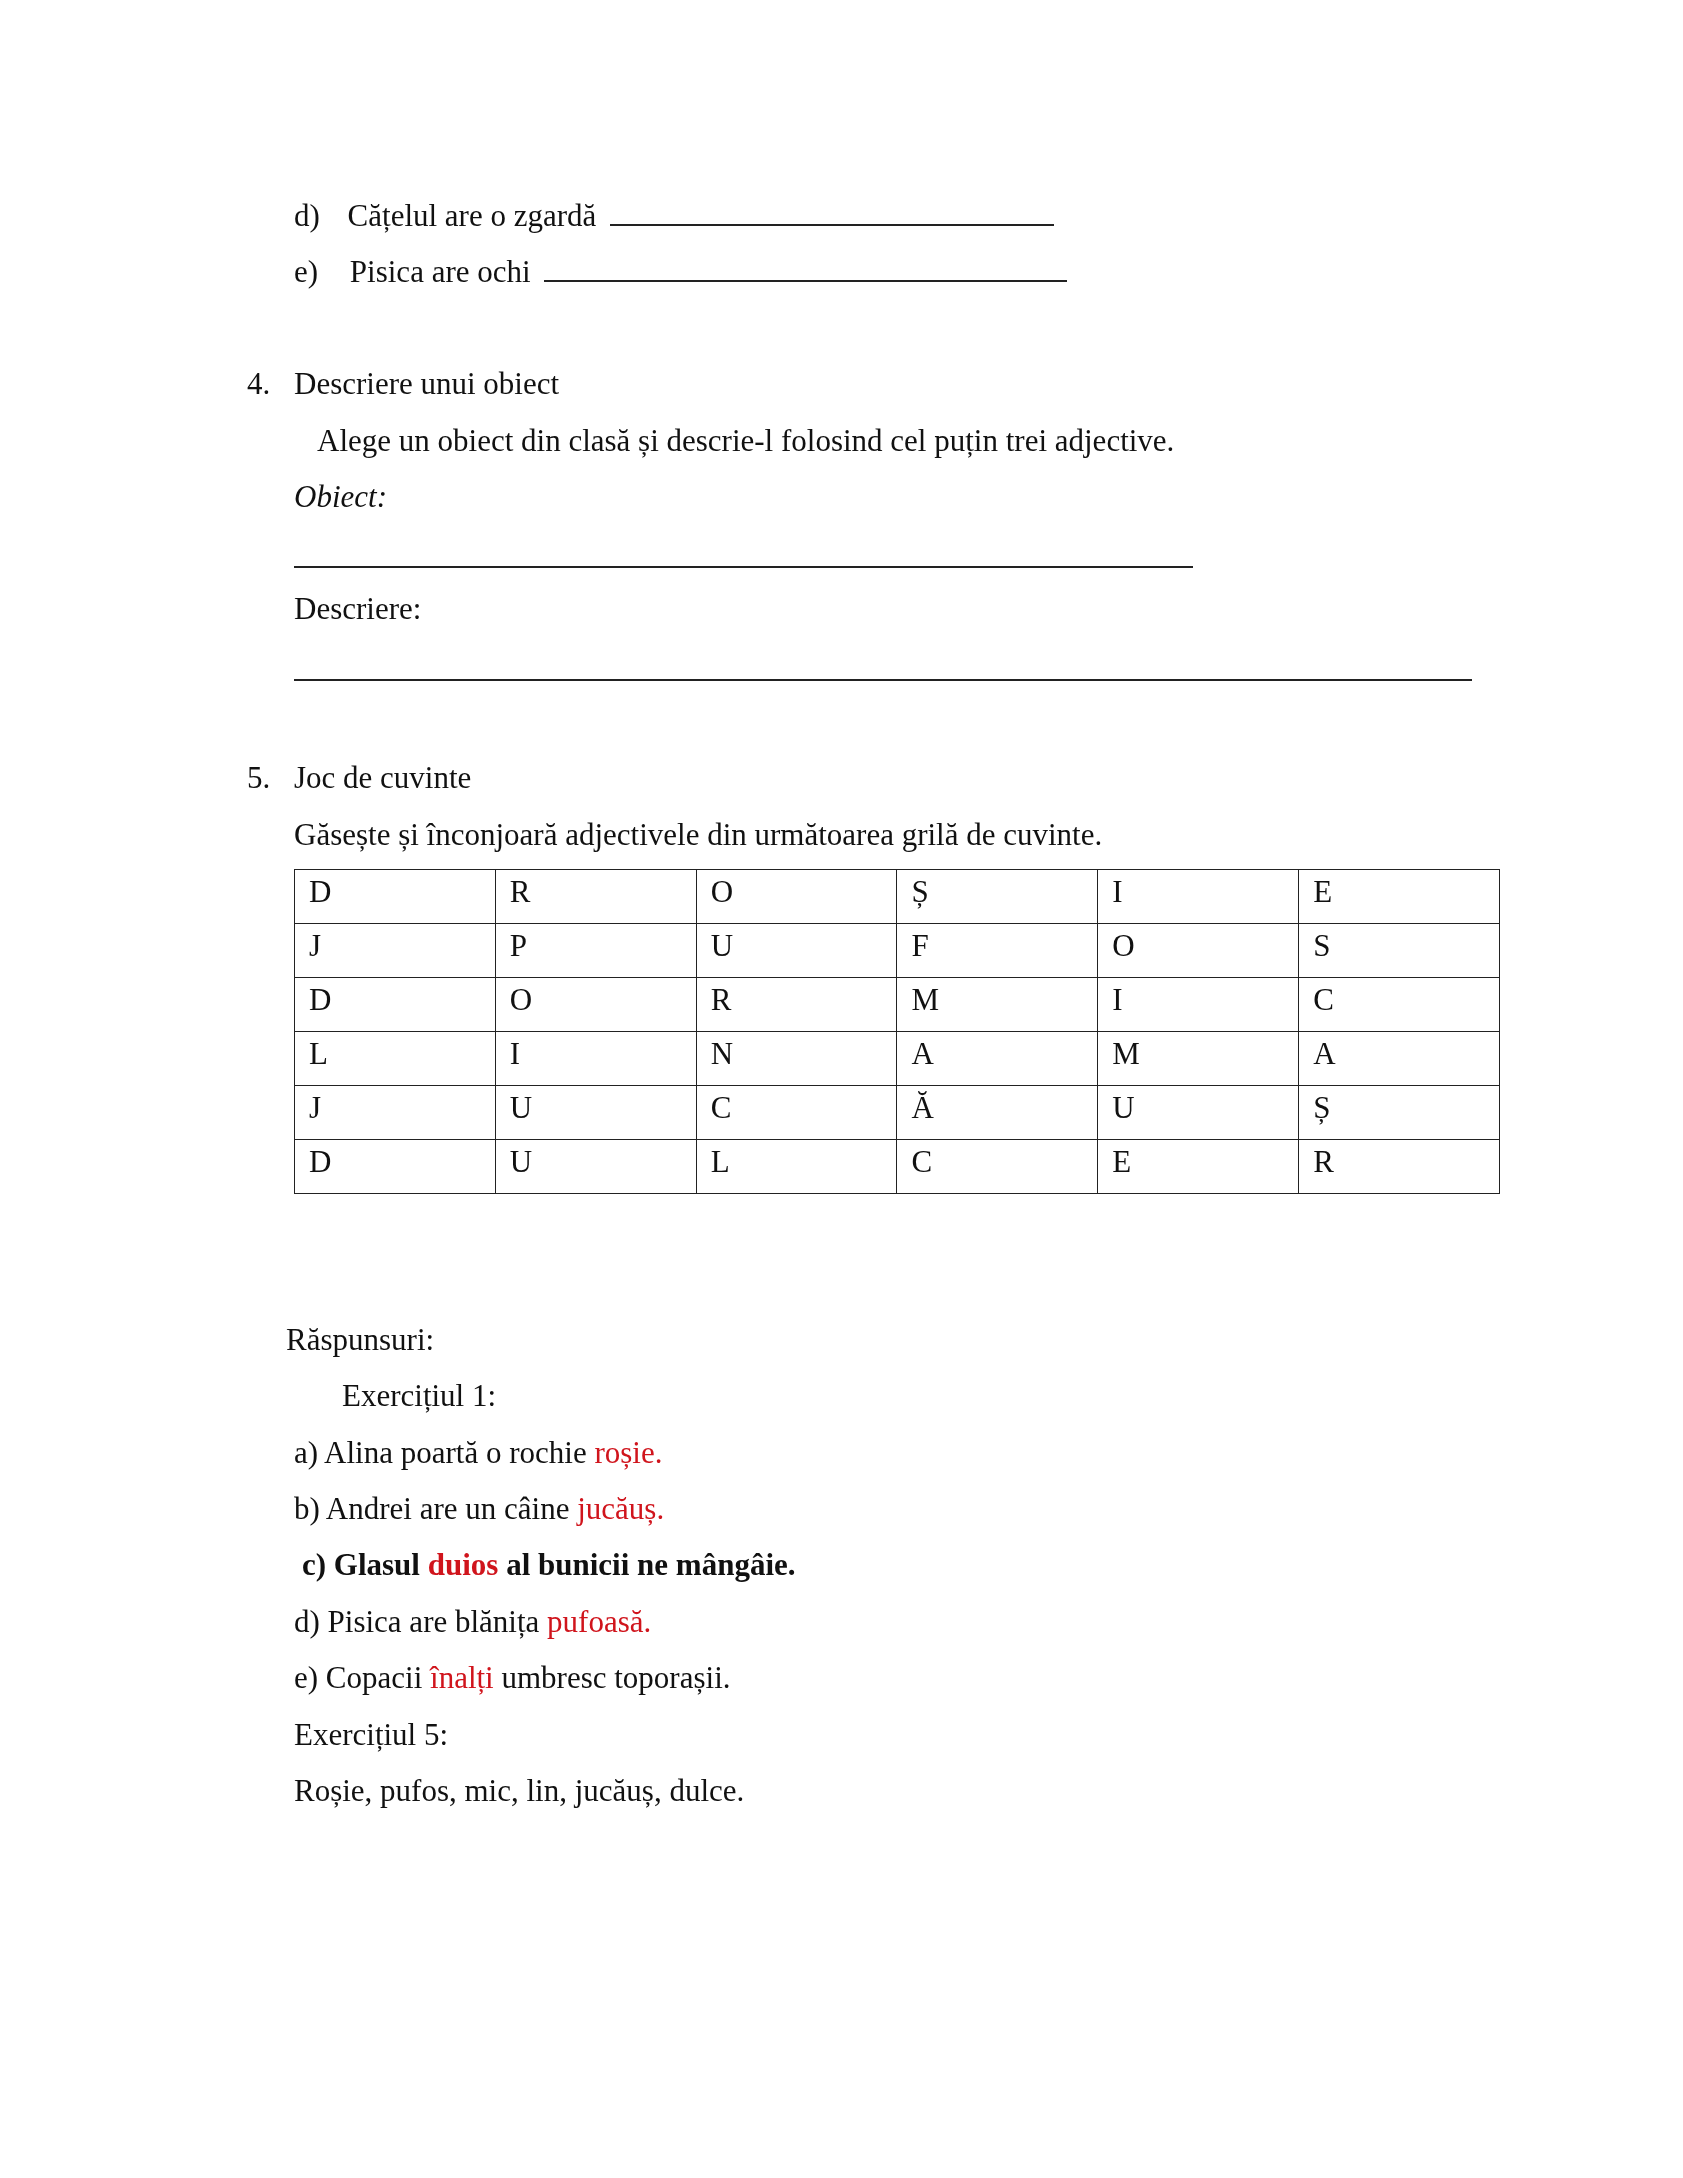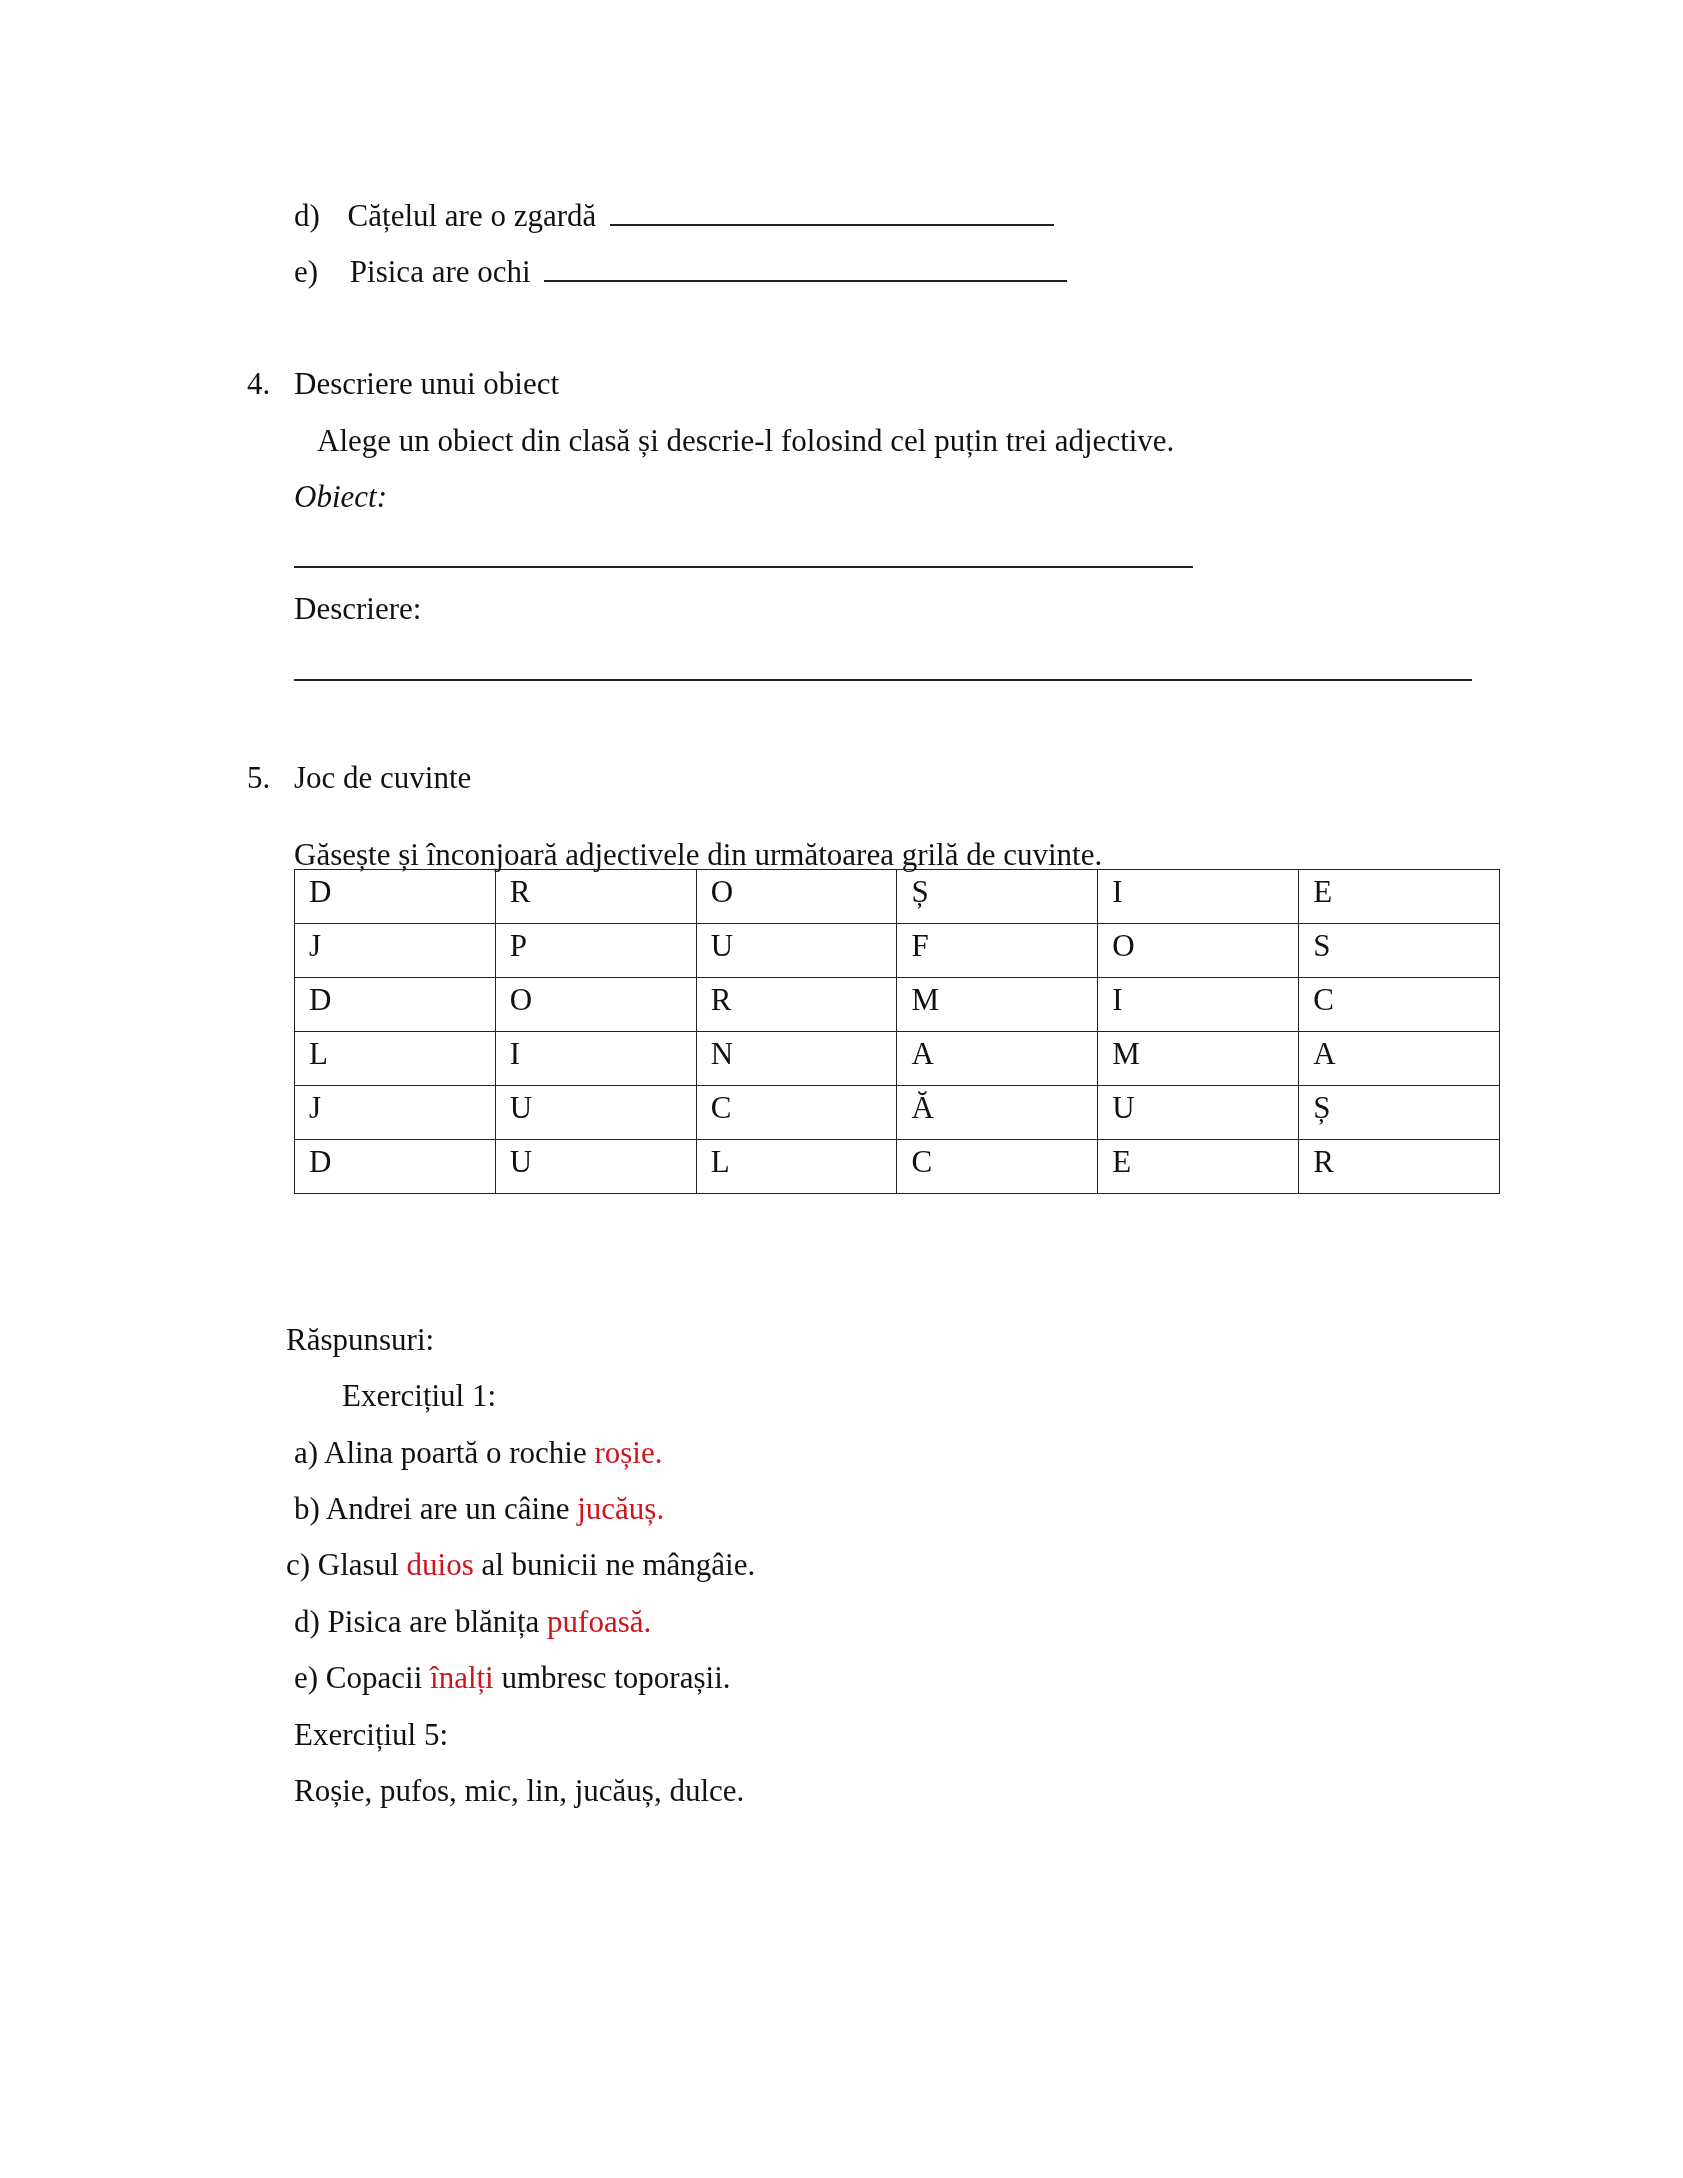--- a/index.html
+++ b/index.html
@@ -31,21 +31,21 @@
 <div class="line num" style="left:247px; top:366px;">4.</div>
 <div class="line" style="left:294px; top:366px;">Descriere unui obiect</div>
 <div class="line" style="left:294px; top:423px;margin-left:23px;">Alege un obiect din clasă și descrie-l folosind cel puțin trei adjective.</div>
 <div class="line" style="left:294px; top:479px;font-style:italic;">Obiect:</div>
 <div class="hr" style="left:294px; top:566px; width:899px;"></div>
 <div class="line" style="left:294px; top:591px;">Descriere:</div>
 <div class="hr" style="left:294px; top:679px; width:1178px;"></div>
 
 <div class="line num" style="left:247px; top:760px;">5.</div>
 <div class="line" style="left:294px; top:760px;">Joc de cuvinte</div>
-<div class="line" style="left:294px; top:817px;margin-top:20px;">Găsește și înconjoară adjectivele din următoarea grilă de cuvinte.</div>
+<div class="line" style="left:294px; top:817px;">Găsește și înconjoară adjectivele din următoarea grilă de cuvinte.</div>
 
 <table class="grid">
   <tbody>
       <tr>
     <td>D</td>
     <td>R</td>
     <td>O</td>
     <td>Ș</td>
     <td>I</td>
     <td>E</td>
@@ -95,21 +95,21 @@
 
 <div class="line" style="left:286px; top:1322px;">Răspunsuri:</div>
 <div class="line" style="left:294px; top:1378px;margin-left:48px;">Exercițiul 1:</div>
 
 <div class="line" style="left:294px; top:1435px;">
   <span>a) Alina poartă o rochie </span><span class="red">roșie.</span><span></span>
 </div>
 <div class="line" style="left:294px; top:1491px;">
   <span>b) Andrei are un câine </span><span class="red">jucăuș.</span><span></span>
 </div>
-<div class="line" style="left:286px; top:1547px;">
+<div class="line" style="left:302px; top:1547px;font-weight:bold;">
   <span>c) Glasul </span><span class="red">duios</span><span> al bunicii ne mângâie.</span>
 </div>
 <div class="line" style="left:294px; top:1604px;">
   <span>d) Pisica are blănița </span><span class="red">pufoasă.</span><span></span>
 </div>
 <div class="line" style="left:294px; top:1660px;">
   <span>e) Copacii </span><span class="red">înalți</span><span> umbresc toporașii.</span>
 </div>
 
 <div class="line" style="left:294px; top:1717px;text-align:right;">Exercițiul 5:</div>

